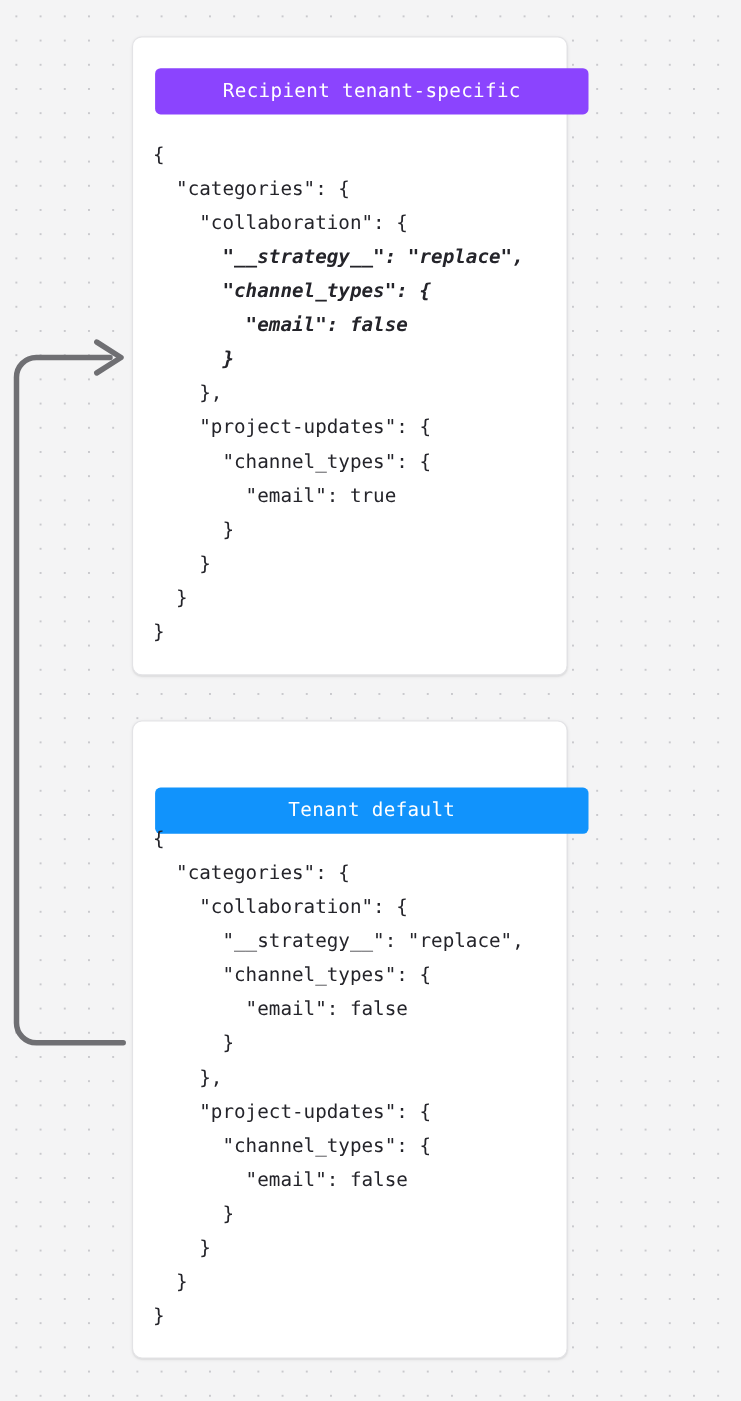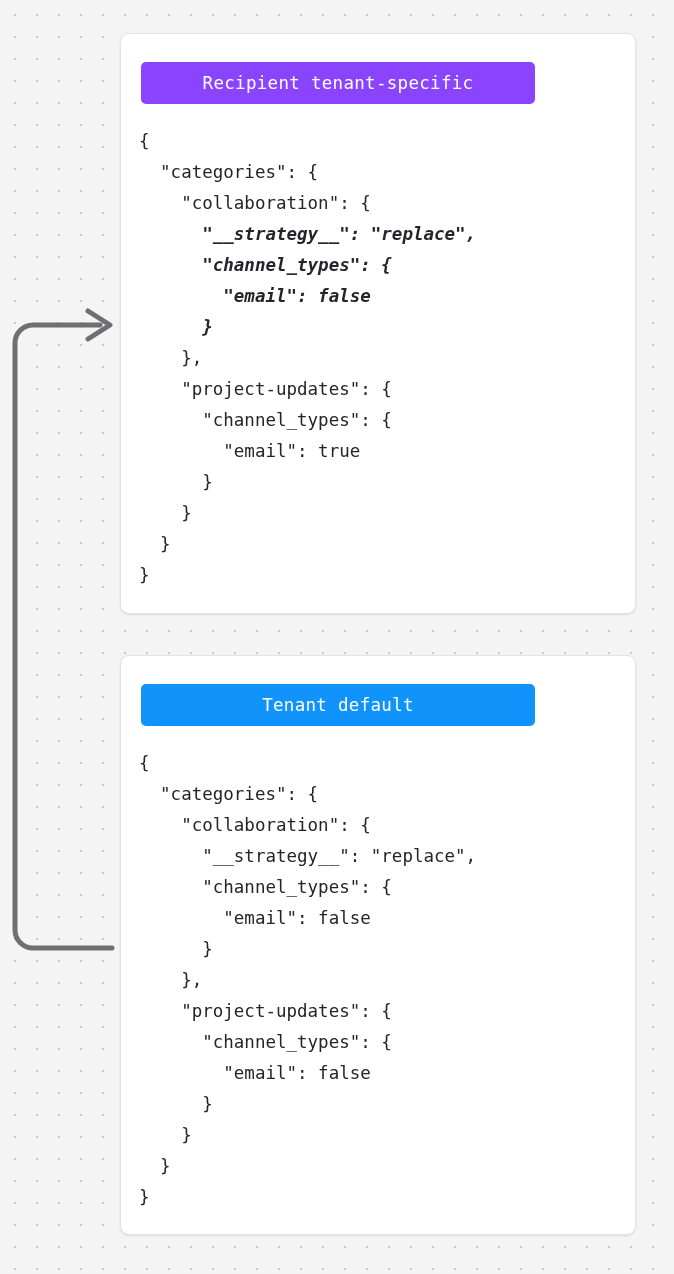--- a/index.html
+++ b/index.html
@@ -30,21 +30,21 @@
     top: 300px;
     width: 130px;
     height: 680px;
     pointer-events: none;
   }
 
   
   .card {
     position: absolute;
     left: 120px;
-    width: 516px;
+    width: 396px;
     background: #ffffff;
     border: 1px solid #e3e3e6;
     border-radius: 9px;
     box-sizing: border-box;
     box-shadow: 0 1px 3px rgba(16, 16, 20, 0.07),
                 0 1px 1px rgba(16, 16, 20, 0.04);
   }
   #card-recipient { top: 33px;  height: 581px; }
   #card-tenant    { top: 655px; height: 580px; }
 
@@ -58,21 +58,21 @@
     display: flex;
     align-items: center;
     justify-content: center;
     color: #ffffff;
     font-size: 17.5px;
     letter-spacing: 0.3px;
     font-family: "DejaVu Sans Mono", "Liberation Mono", monospace;
     box-sizing: border-box;
   }
   #badge-recipient { background: #8b44fe; }
-  #badge-tenant    { background: #1193fc; }
+  #badge-tenant    { background: #1193fc; margin-top: 32px; }
 
   .code-block {
     position: absolute;
     left: 18px;
     top: 92px;
     right: 14px;
     margin: 0;
     font-family: "DejaVu Sans Mono", "Liberation Mono", monospace;
     font-size: 17.5px;
     line-height: 31px;

